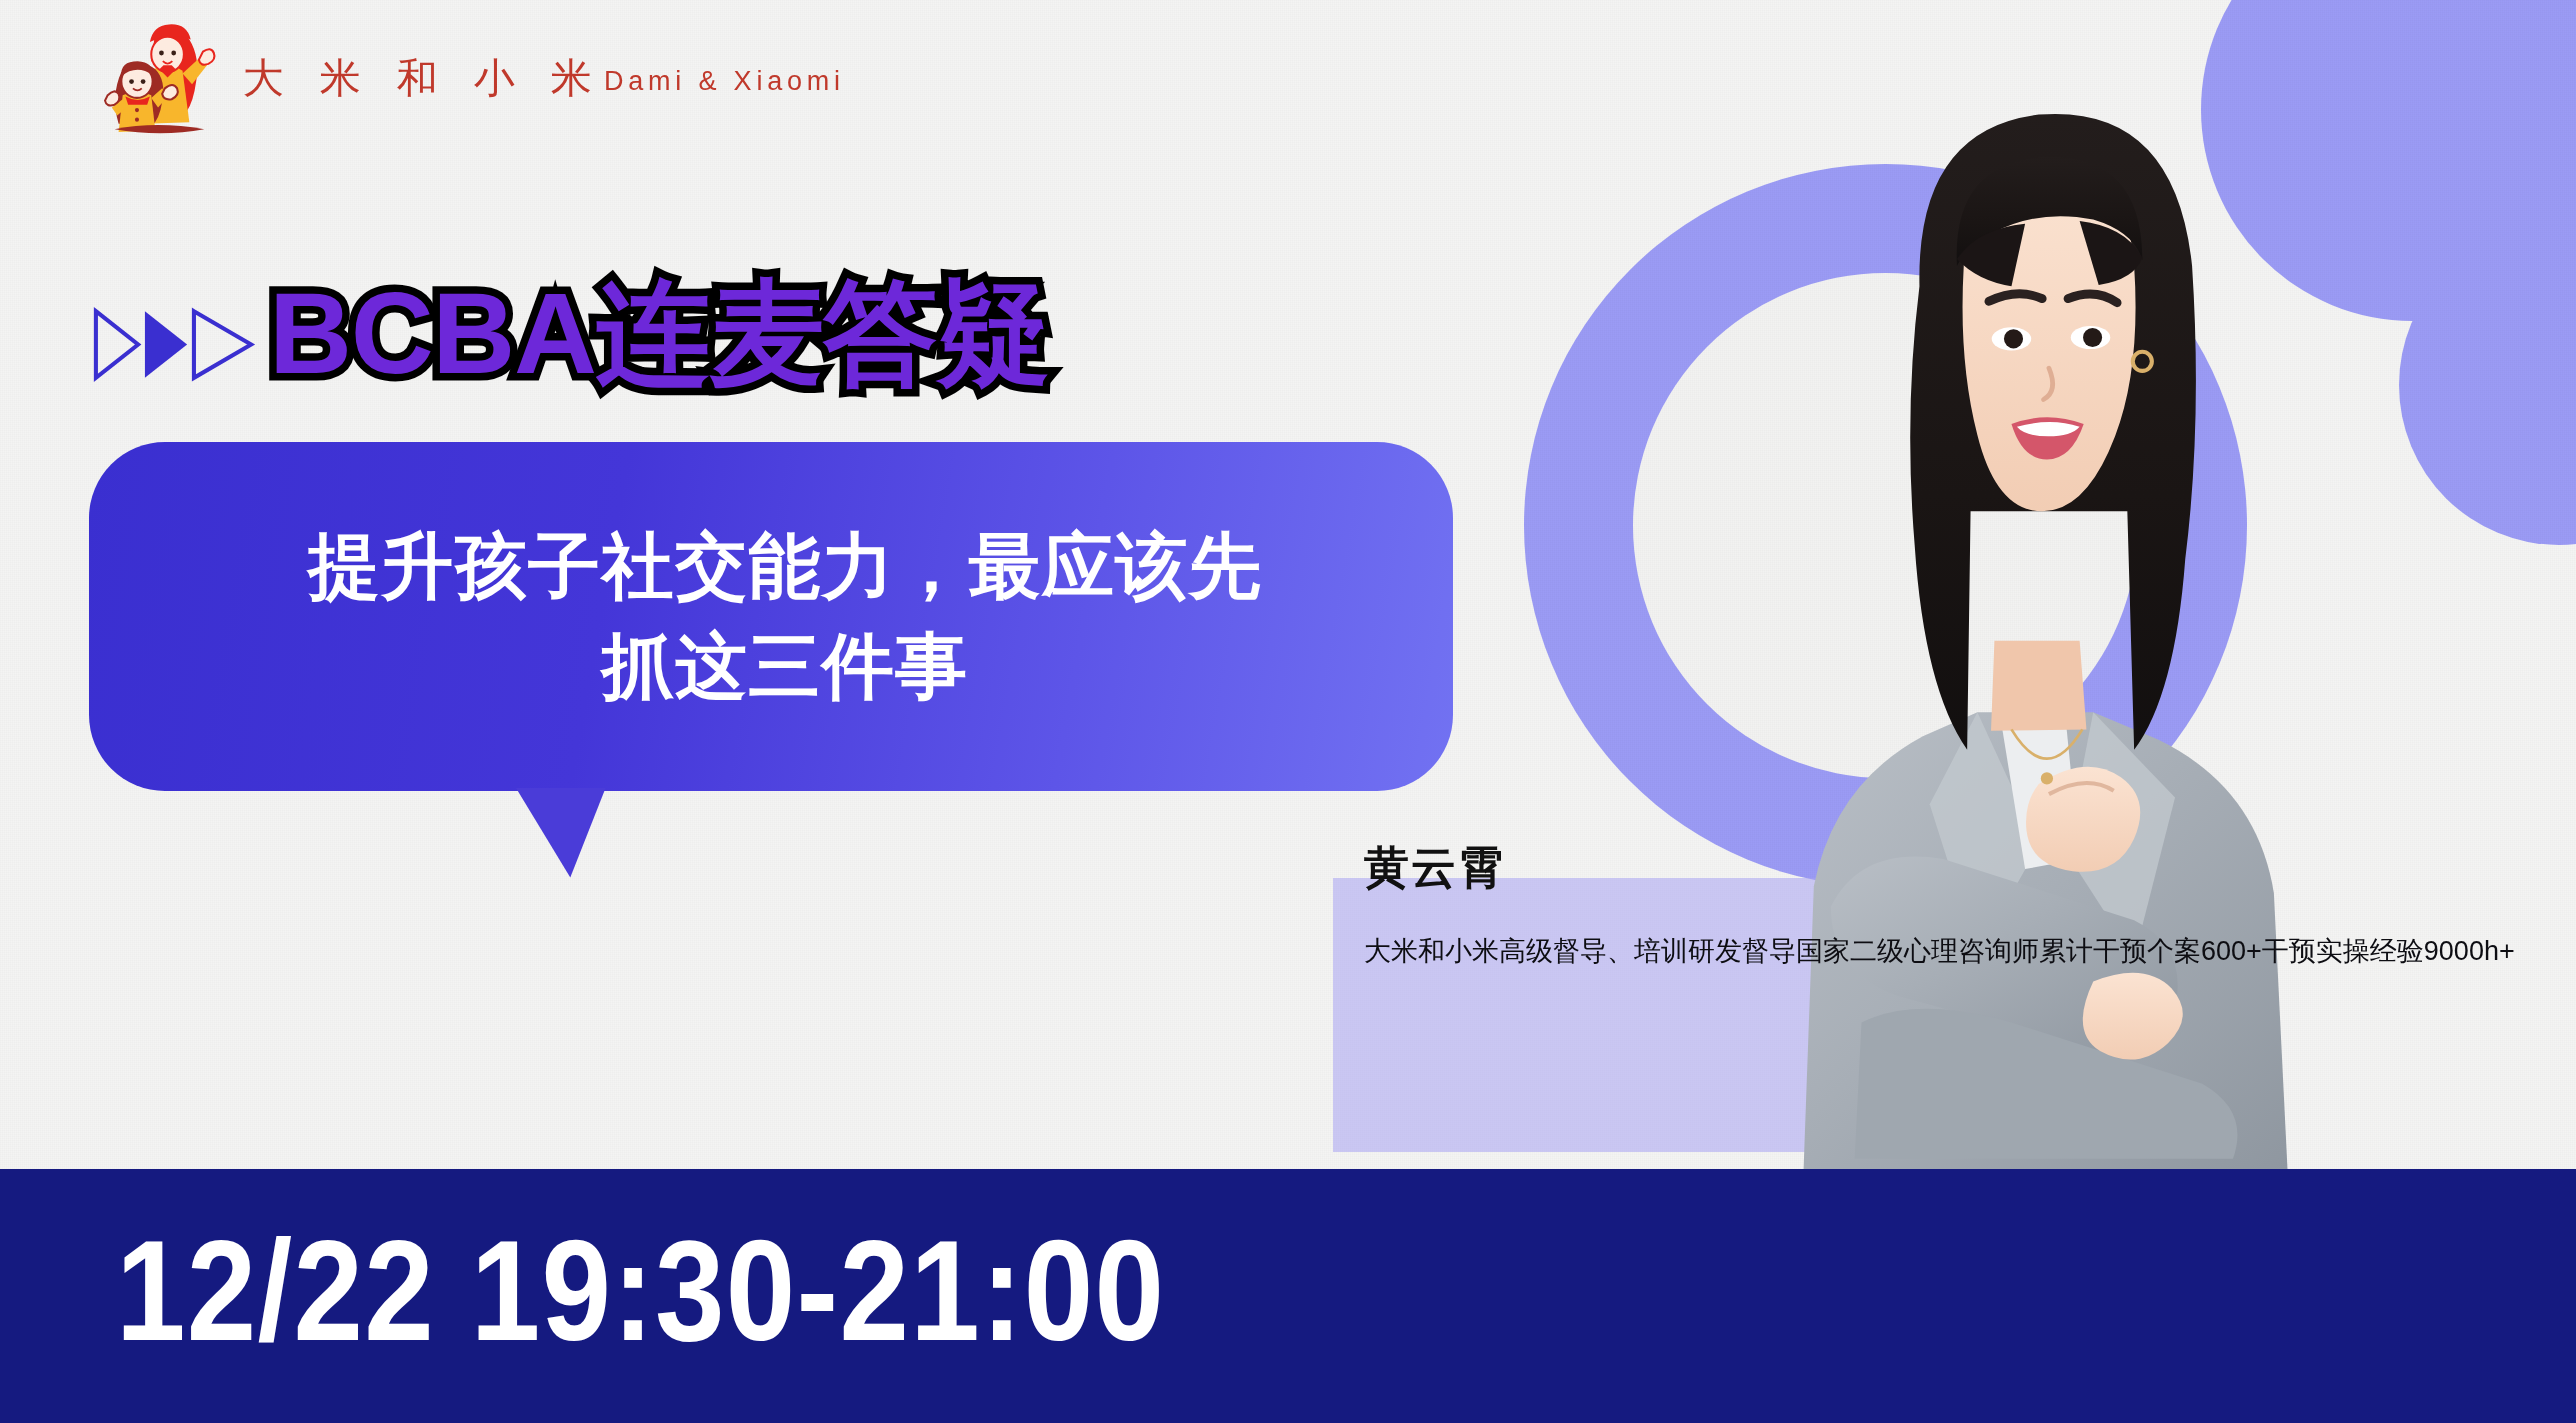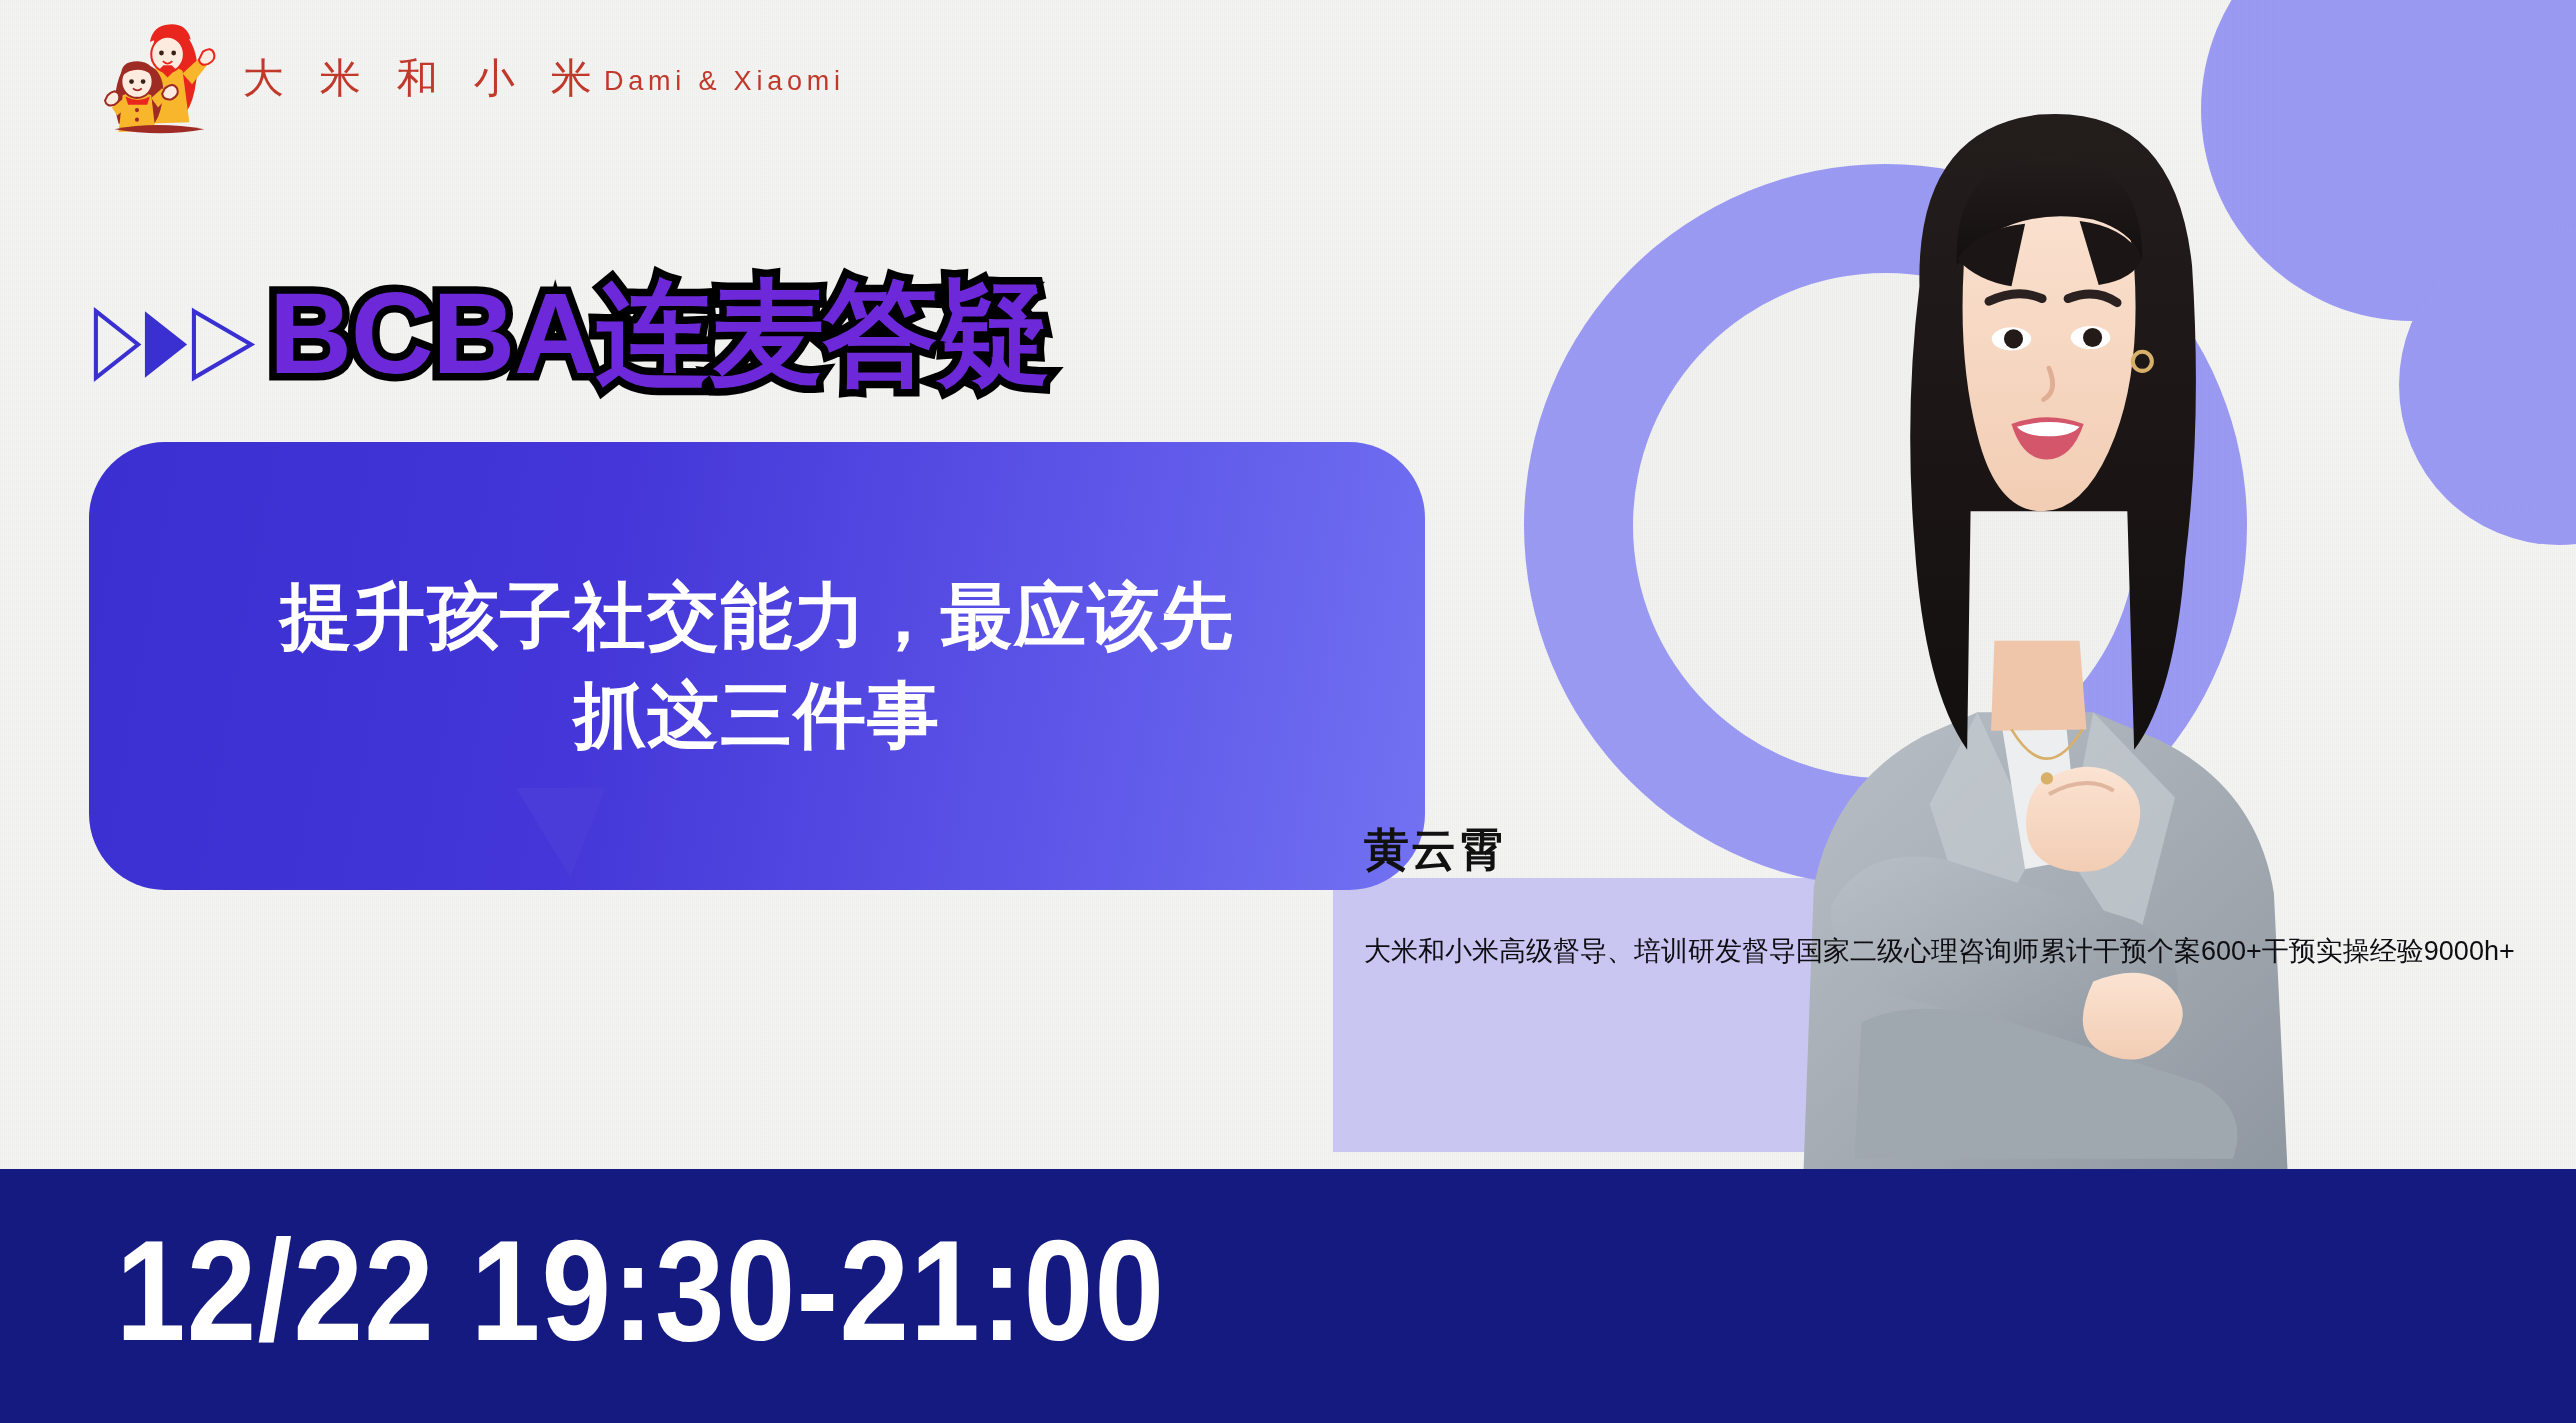--- a/index.html
+++ b/index.html
@@ -47,37 +47,37 @@
     font-size:115px;font-weight:bold;line-height:1;white-space:nowrap;
     color:#6d28d9;
     -webkit-text-stroke:15px #000000;
     paint-order:stroke fill;
     letter-spacing:-1.4px;
     text-align:right;
   }
 
   
   #bubble{
-    position:absolute;left:89px;top:442px;width:1336px;height:448px;z-index:5;
+    position:absolute;left:89px;top:442px;width:1336px;height:349px;z-index:5;
     border-radius:76px;
     background:linear-gradient(100deg,#3a2fd0 0%,#4436d8 38%,#5d55e8 72%,#7272f2 100%);
-    display:flex;flex-direction:column;align-items:center;justify-content:center;
+    display:flex;flex-direction:column;align-items:center;justify-content:center;padding-left:28px;
   }
   #bubble-tail{
     position:absolute;left:516px;top:788px;width:95px;height:95px;z-index:5;
   }
   #bubble-tail svg{display:block;width:100%;height:100%;}
   .bubble-line{
     color:#fff;font-size:72px;font-weight:bold;line-height:1.38;
     letter-spacing:1.4px;white-space:nowrap;
   }
 
   
   #speaker-name{
-    position:absolute;left:1364px;top:827px;z-index:7;
+    position:absolute;left:1364px;top:845px;z-index:7;
     font-size:45px;font-weight:bold;color:#111;letter-spacing:2px;line-height:1;
   }
   #cred-panel{
     position:absolute;left:1333px;top:878px;width:545px;height:274px;z-index:3;
     background:rgba(168,163,243,.55);
   }
   #cred-list{
     position:absolute;left:1364px;top:933px;z-index:7;
     display:flex;flex-direction:row;gap:0;
   }

